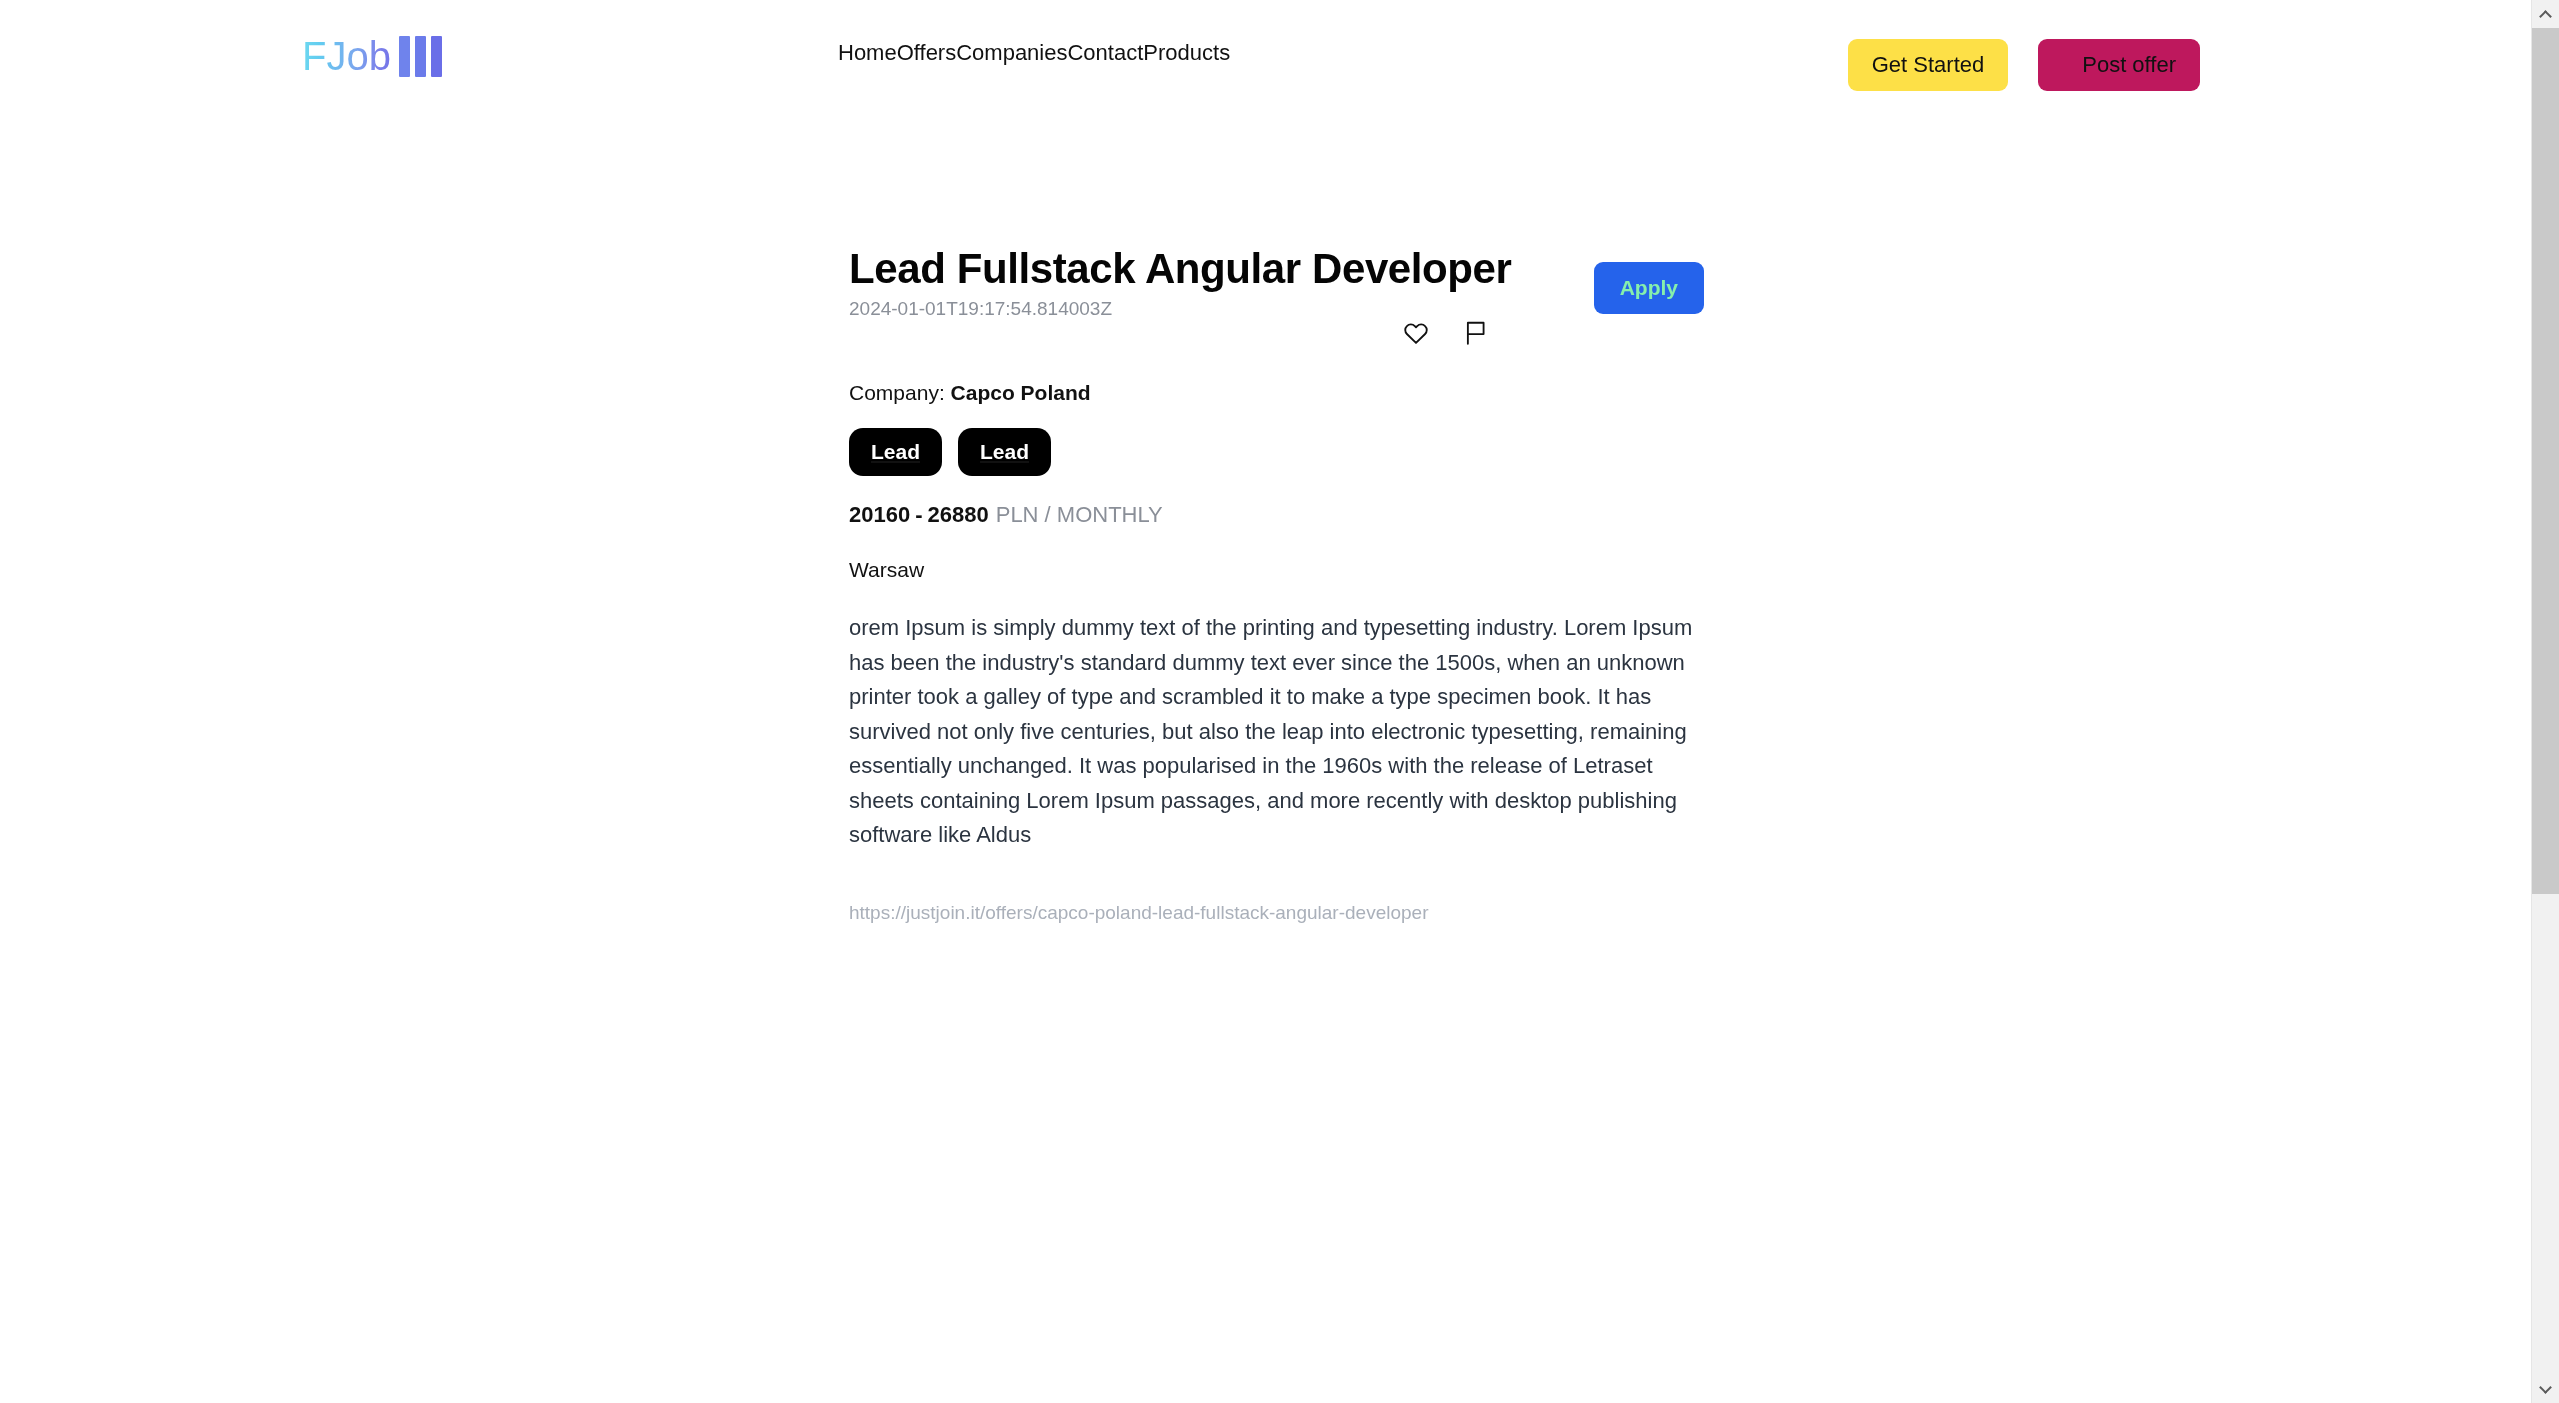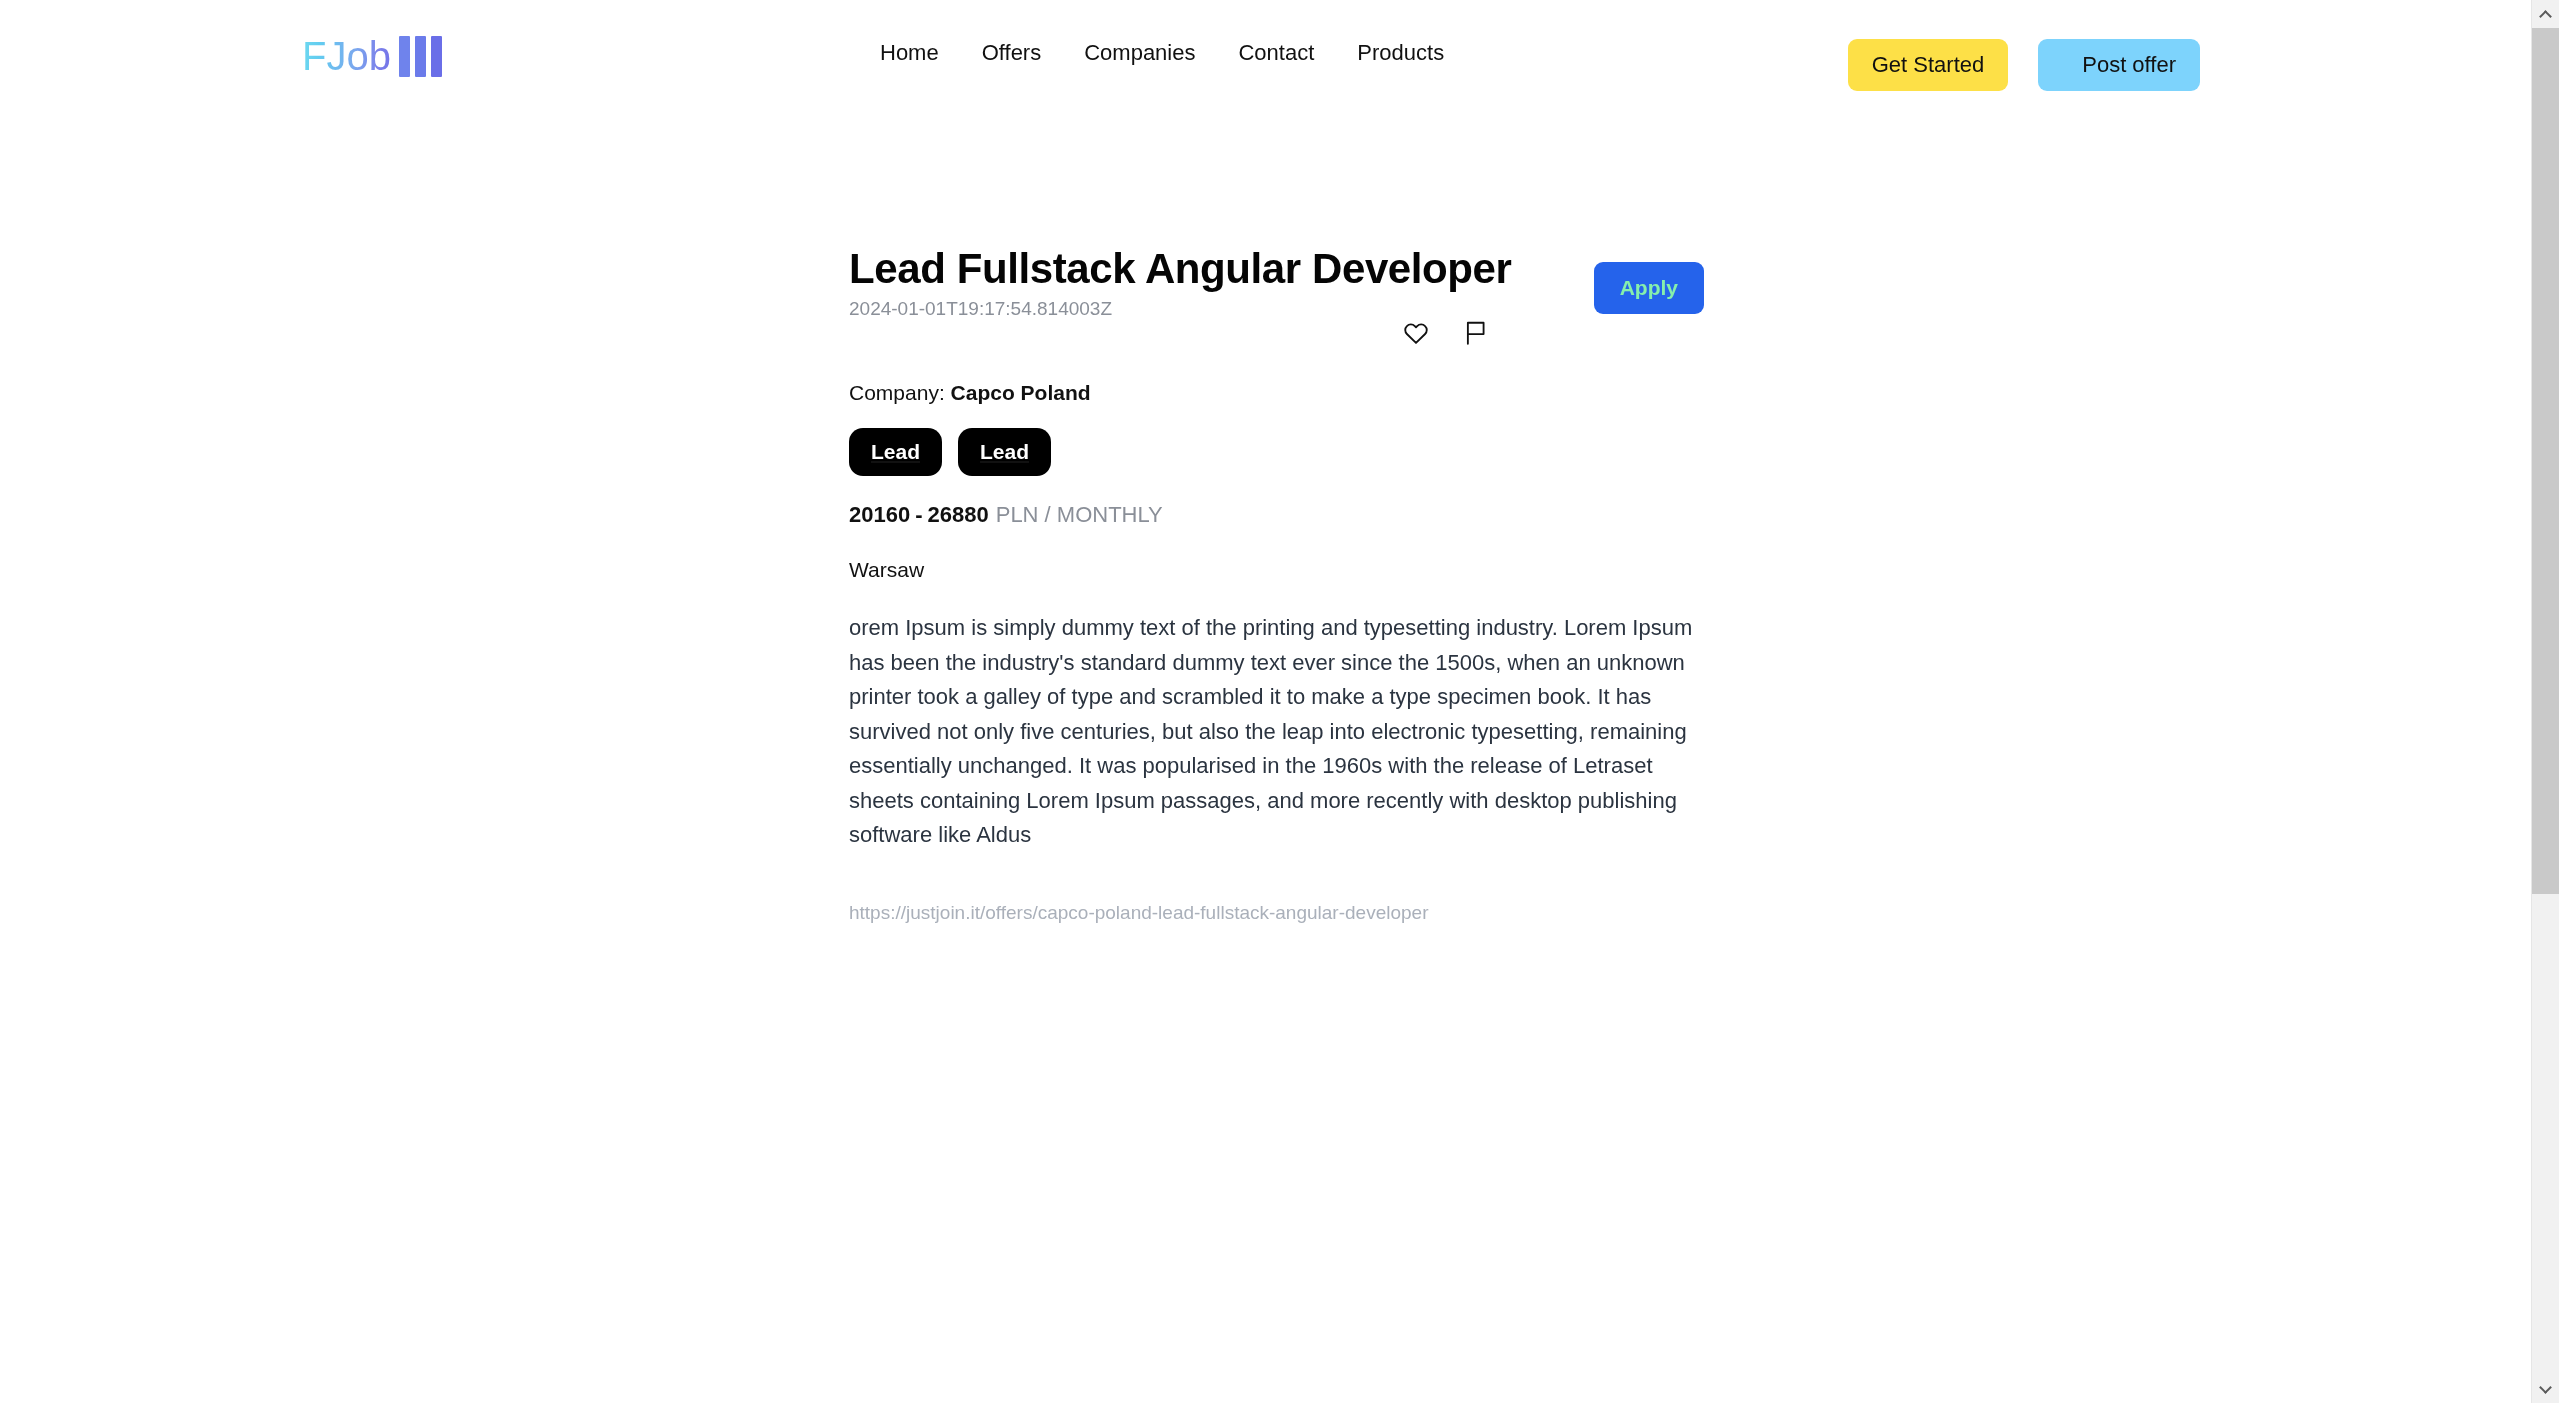--- a/index.html
+++ b/index.html
@@ -73,25 +73,24 @@
     width: 11px;
     height: 41px;
     border-radius: 1px;
   }
   .brand-bars i:nth-child(1) { background: linear-gradient(180deg, #6f83ec 0%, #6f83ec 100%); }
   .brand-bars i:nth-child(2) { background: linear-gradient(180deg, #6b7bea 0%, #6b7bea 100%); }
   .brand-bars i:nth-child(3) { background: linear-gradient(180deg, #6a6ee8 0%, #6a6ee8 100%); }
 
   .main-nav {
     position: absolute;
-    left: 880px;
+    left: 838px;
     top: 42px;
     display: flex;
     align-items: center;
-    gap: 43px;
   }
   .nav-link {
     font-size: 22px;
     color: #111111;
     text-decoration: none;
     line-height: 1;
     white-space: nowrap;
     cursor: pointer;
   }
 
@@ -110,21 +109,21 @@
     font-family: "Liberation Sans", sans-serif;
     font-size: 22px;
     color: #111111;
     padding: 0 24px;
     height: 52px;
     line-height: 52px;
     cursor: pointer;
     white-space: nowrap;
   }
   .btn-get-started { background: #fde047; }
-  .btn-post-offer  { background: #7dd3fc; padding-left: 44px; }
+  .btn-post-offer  { background: #be185d; padding-left: 44px; }
 
   
   .job-detail {
     position: absolute;
     left: 849px;
     top: 245px;
     width: 855px;
   }
 
   .job-topline {

